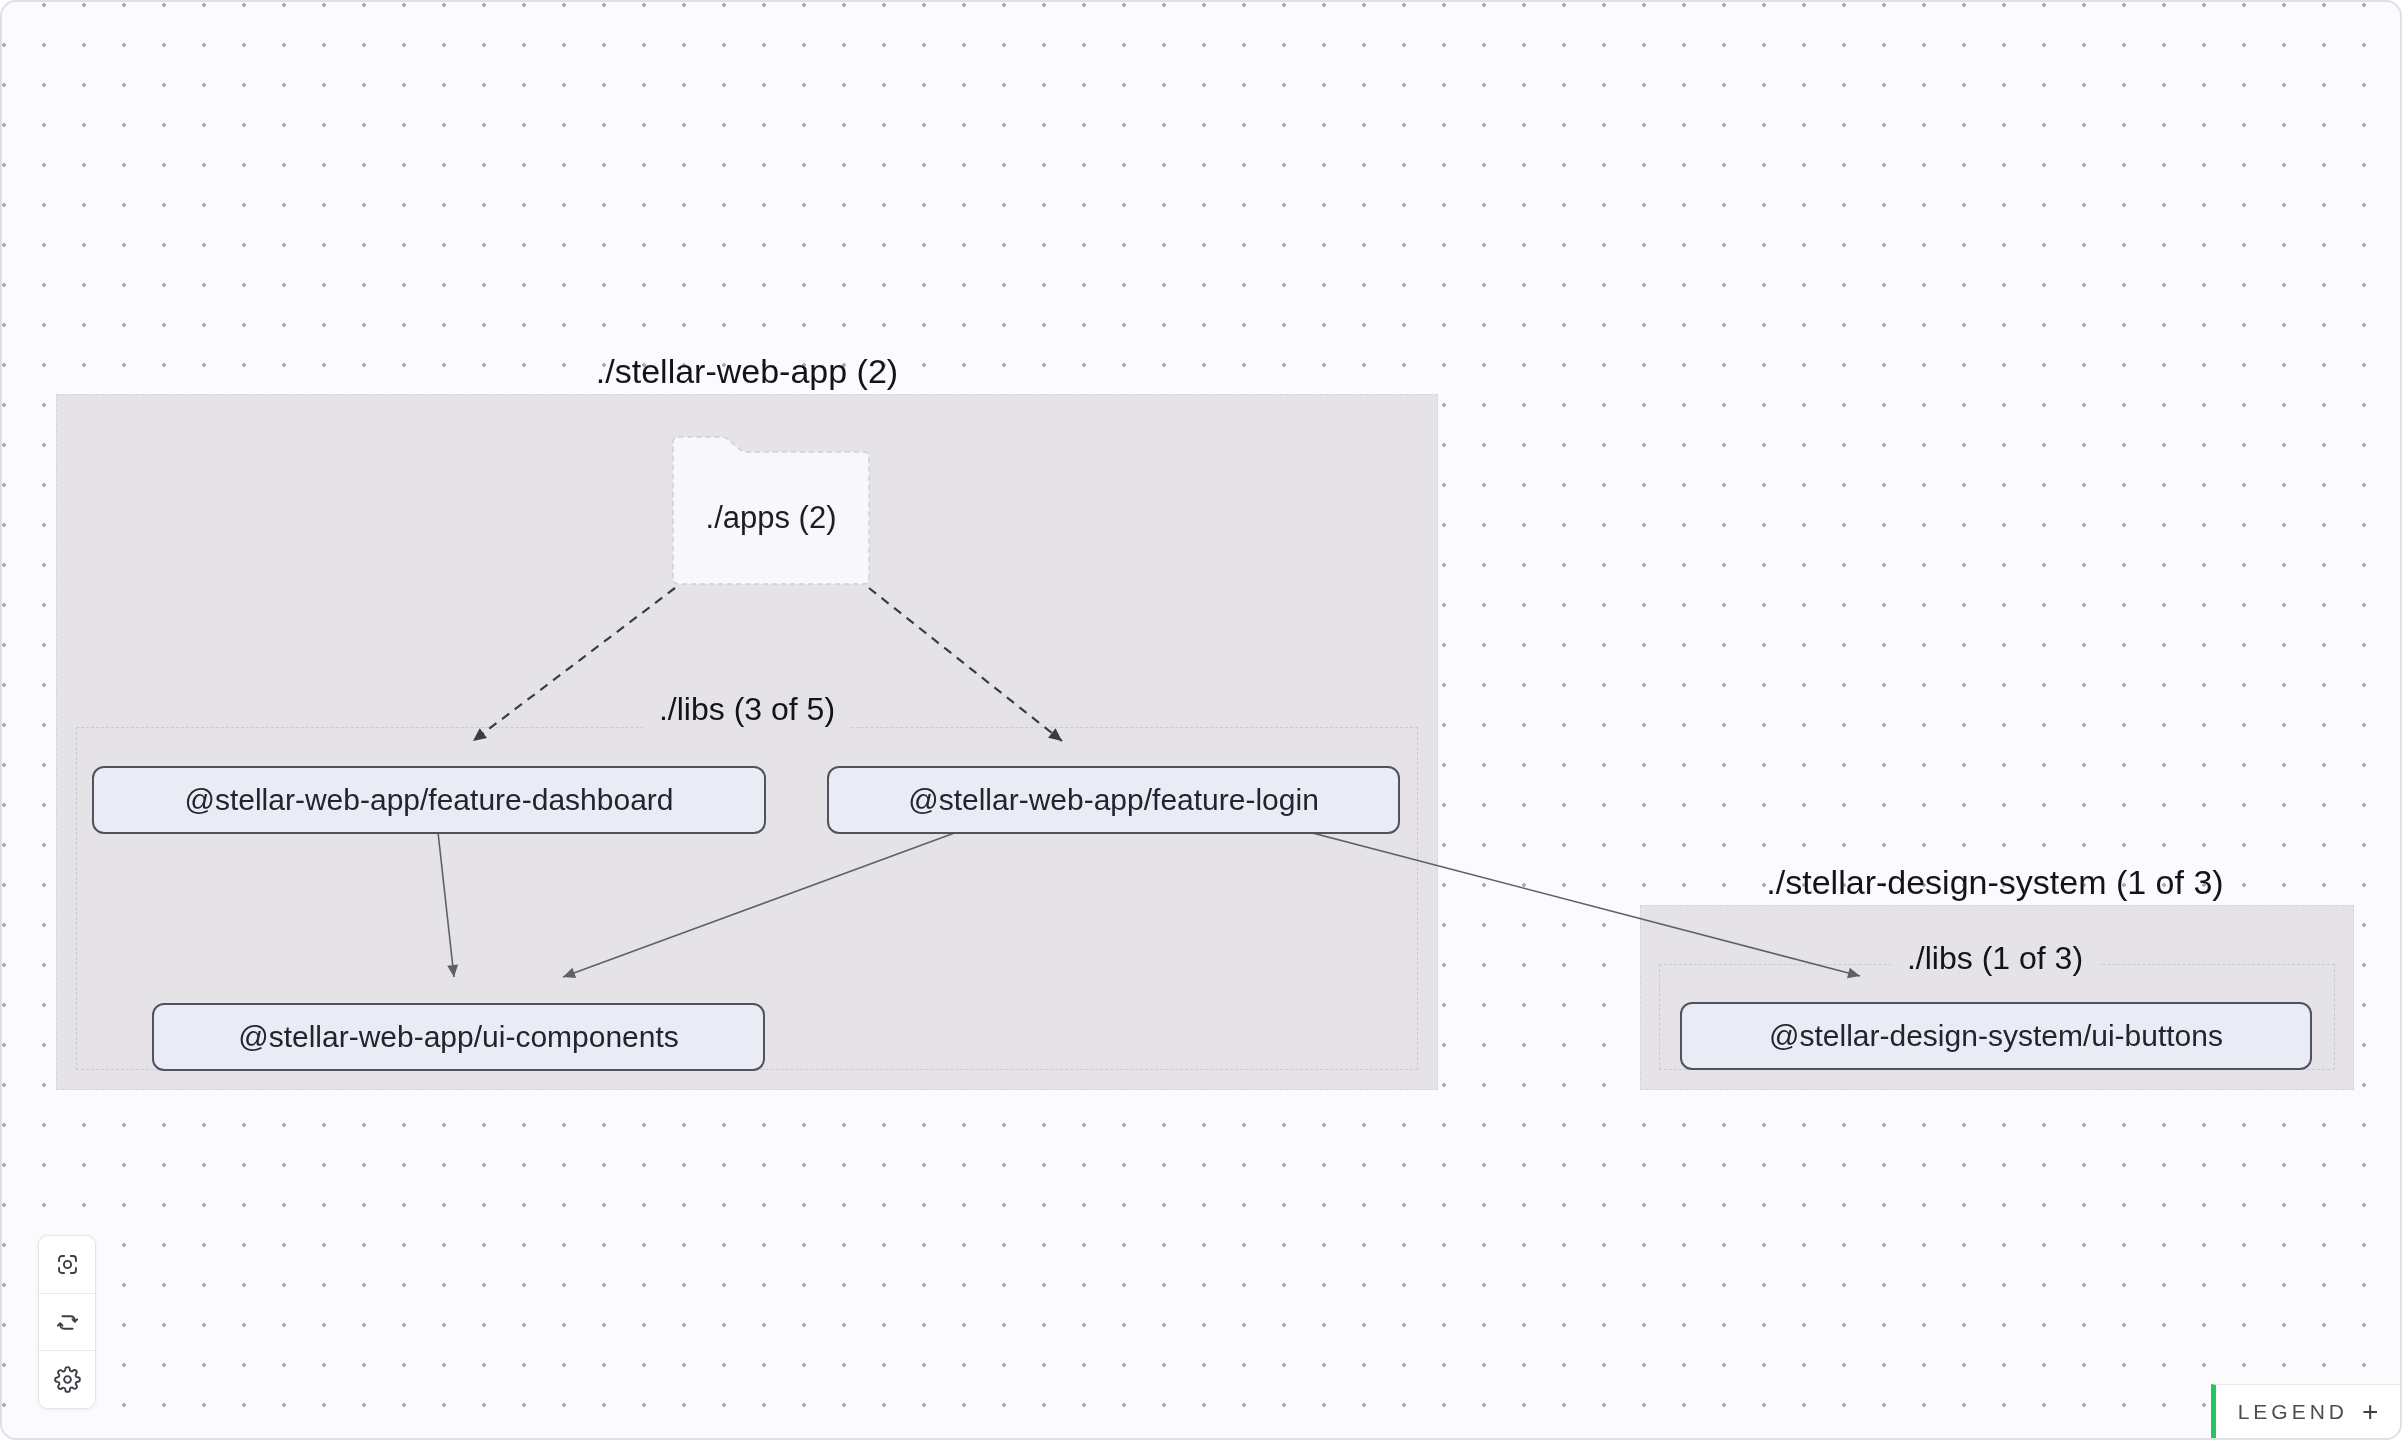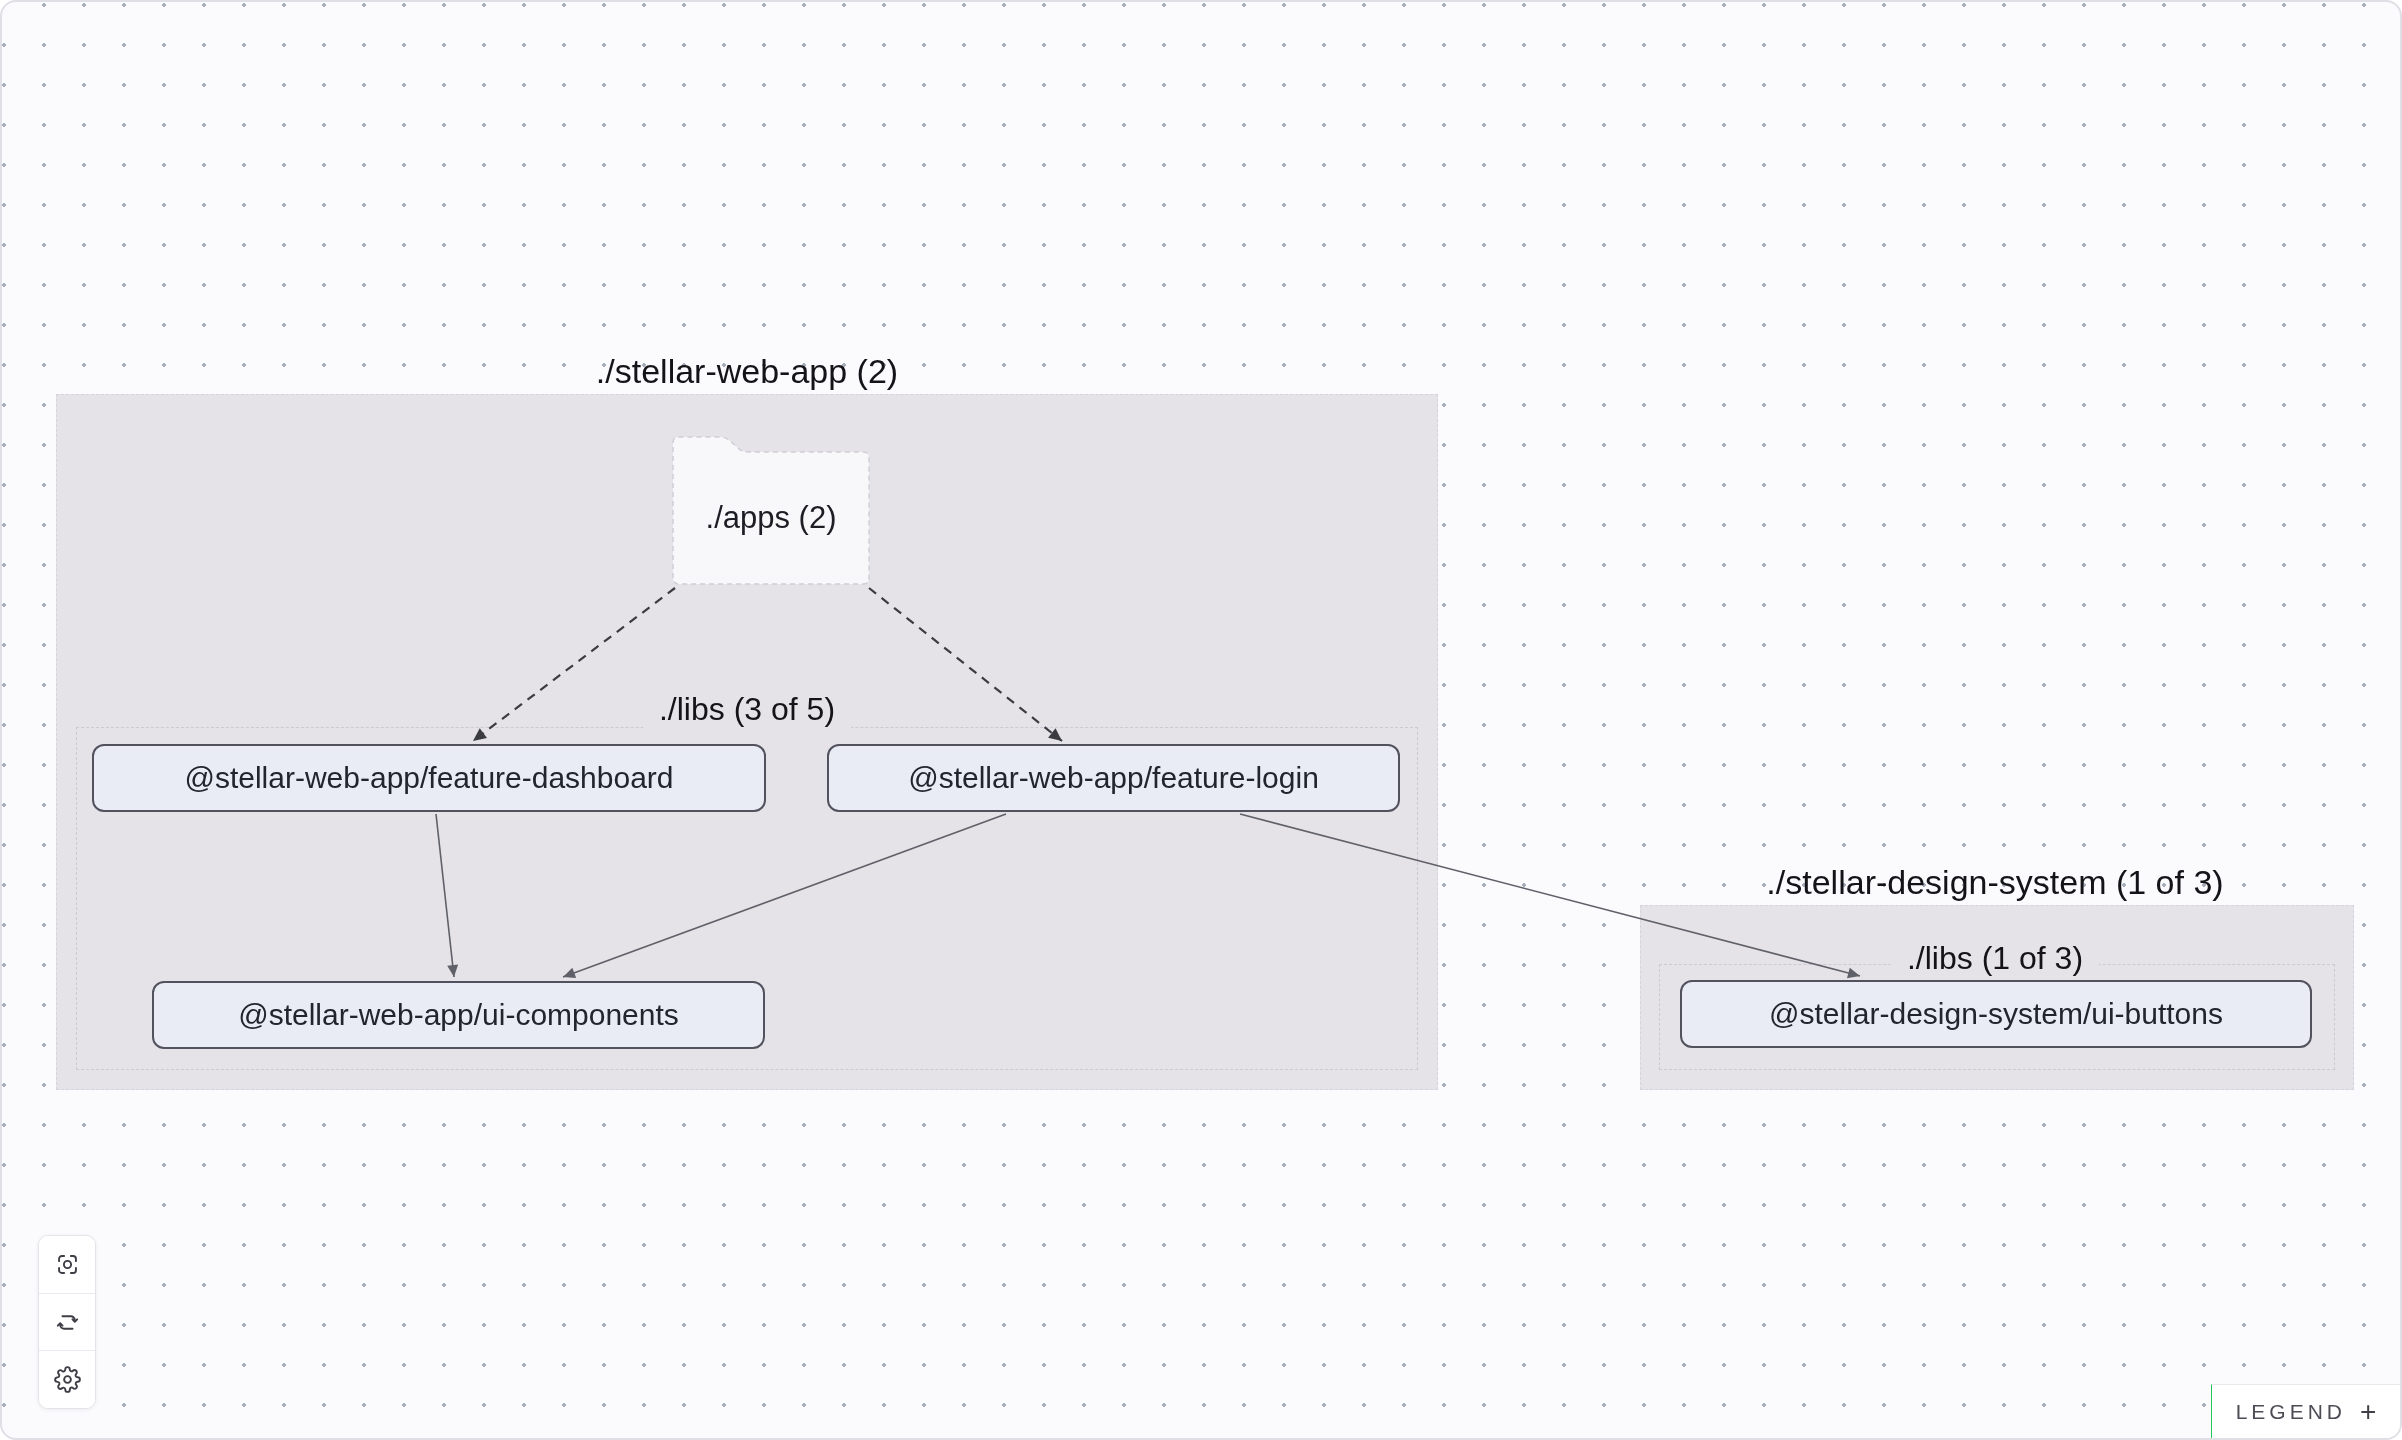--- a/index.html
+++ b/index.html
@@ -52,21 +52,21 @@
   #label-web-app{left:745px;top:350px;}
   #label-web-libs{left:745px;top:688px;}
   #label-design{left:1993px;top:861px;}
   #label-design-libs{left:1993px;top:925px;margin-top:12px;}
   #edges{position:absolute;left:0;top:0;width:2402px;height:1440px;z-index:3;pointer-events:none;}
   .edge.dashed{stroke:var(--edge-dark);stroke-width:2.2;stroke-dasharray:9 7;fill:none;}
   .edge.solid{stroke:var(--edge-mid);stroke-width:1.6;fill:none;}
   .lib-node{
     position:absolute;display:flex;align-items:center;justify-content:center;
     background:var(--node-bg);border:2px solid var(--node-border);border-radius:12px;
-    color:var(--node-text);font-size:30px;white-space:nowrap;z-index:4;cursor:pointer;
+    color:var(--node-text);font-size:30px;white-space:nowrap;z-index:4;cursor:pointer;margin-top:22px;
   }
   #node-feature-dashboard{left:90px;top:742px;width:674px;height:68px;}
   #node-feature-login{left:825px;top:742px;width:573px;height:68px;}
   #node-ui-components{left:150px;top:979px;width:613px;height:68px;}
   #node-ui-buttons{left:1678px;top:978px;width:632px;height:68px;}
   #node-apps-folder{
     position:absolute;left:668px;top:432px;width:202px;height:152px;z-index:4;cursor:pointer;
   }
   #node-apps-folder .folder-shape{position:absolute;left:0;top:0;}
   #node-apps-folder .folder-label{
@@ -81,21 +81,21 @@
     display:flex;flex-direction:column;z-index:10;overflow:hidden;
   }
   .toolbar-btn{
     flex:1;display:flex;align-items:center;justify-content:center;
     background:#ffffff;border:none;border-bottom:1px solid #eae9ef;cursor:pointer;
   }
   .toolbar-btn:last-child{border-bottom:none;}
   .toolbar-btn svg{width:27px;height:27px;stroke:var(--icon-stroke);fill:none;stroke-width:1.7;stroke-linecap:round;stroke-linejoin:round;}
   #legend-bar{
     position:absolute;right:0;bottom:0;left:2209px;top:1382px;
-    background:#ffffff;border-top:1px solid #e7e7ec;border-left:1px solid #22c55e;
+    background:#ffffff;border-top:1px solid #e7e7ec;border-left:5px solid #22c55e;
     display:flex;align-items:center;justify-content:center;gap:14px;
     z-index:10;cursor:pointer;
   }
   #legend-bar .legend-text{
     color:#4c4c55;font-size:21px;letter-spacing:4px;
   }
   #legend-bar .legend-plus{
     color:#3f3f46;font-size:28px;font-weight:300;line-height:1;
   }
 </style>

